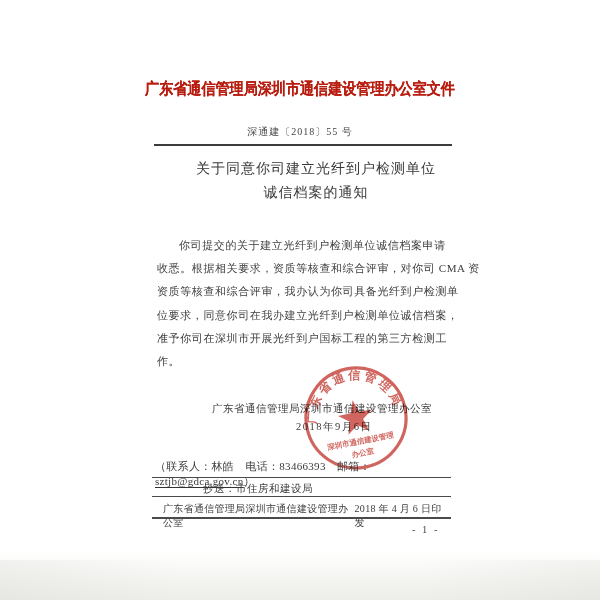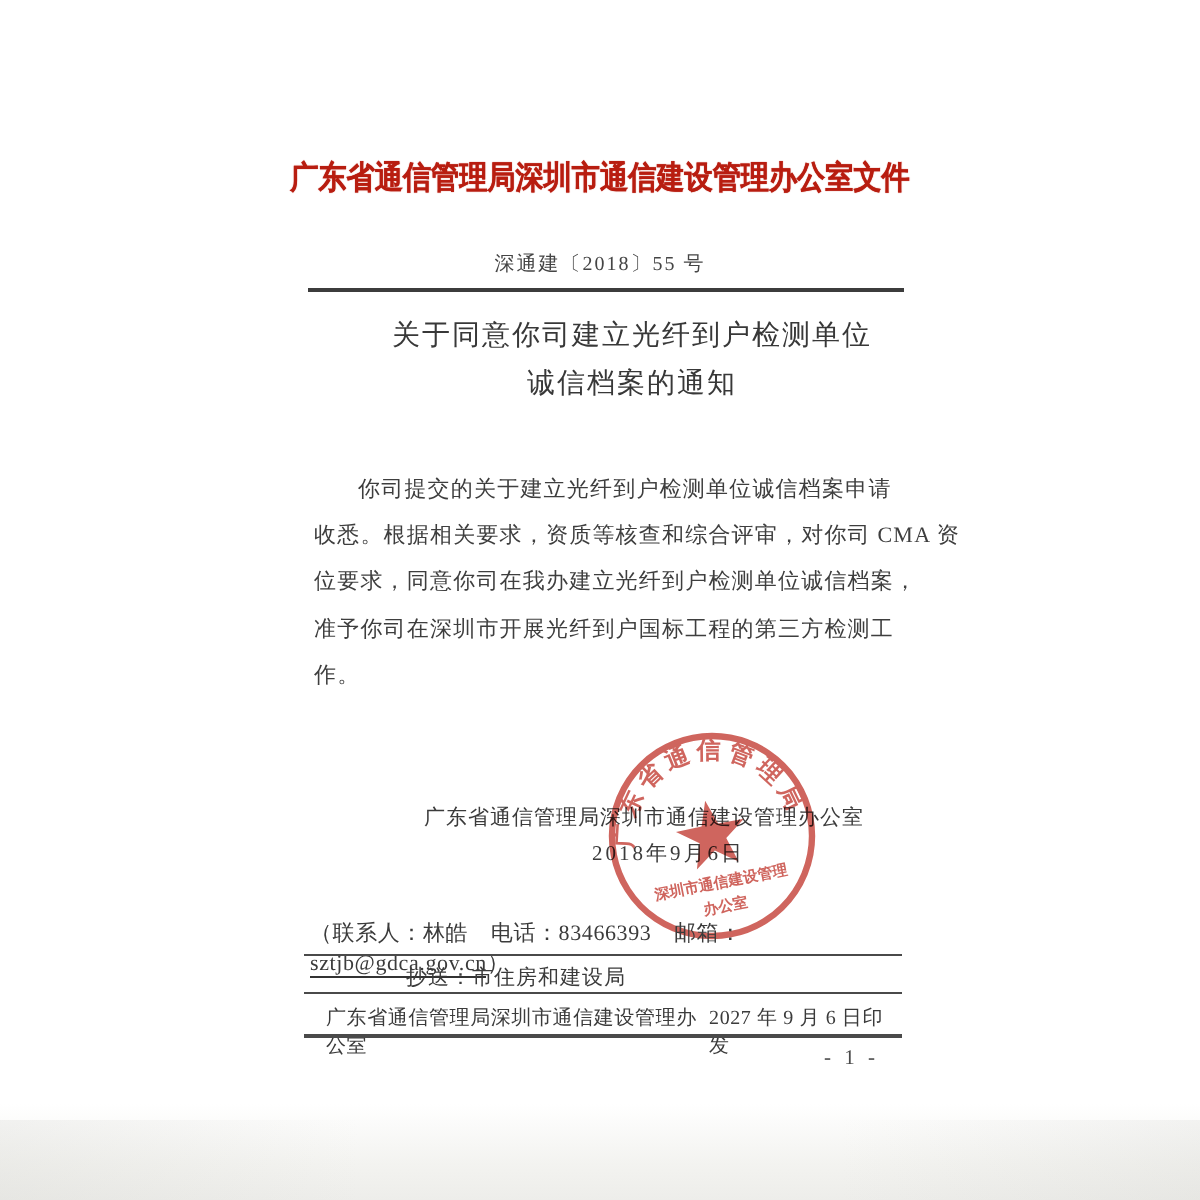--- a/index.html
+++ b/index.html
@@ -61,20 +61,21 @@
 
   <div class="doc-title">
     <div>关于同意你司建立光纤到户检测单位</div>
     <div>诚信档案的通知</div>
   </div>
 
 
   <div class="body-text">
     <div class="line indent">你司提交的关于建立光纤到户检测单位诚信档案申请</div>
     <div class="line">收悉。根据相关要求，资质等核查和综合评审，对你司 CMA 资</div>
+    <div class="line">资质等核查和综合评审，我办认为你司具备光纤到户检测单</div>
     <div class="line">位要求，同意你司在我办建立光纤到户检测单位诚信档案，</div>
     <div class="line">准予你司在深圳市开展光纤到户国标工程的第三方检测工</div>
     <div class="line">作。</div>
   </div>
 
   <div class="sig-org">广东省通信管理局深圳市通信建设管理办公室</div>
   <div class="sig-date">2018年9月6日</div>
 
   <svg class="seal" viewBox="0 0 108 108">
     <defs>
@@ -90,19 +91,19 @@
   </svg>
 
   <div class="contact"><span>（联系人：林皓　电话：83466393　邮箱：</span><span class="email">sztjb@gdca.gov.cn</span><span>）</span></div>
 
   <div class="f-rule r1"></div>
   <div class="cc-row">抄送：市住房和建设局</div>
   <div class="f-rule r2"></div>
 
   <div class="issuer-row">
     <span>广东省通信管理局深圳市通信建设管理办公室</span>
-    <span>2027 年 9 月 6 日印发</span>
+    <span>2018 年 4 月 6 日印发</span>
   </div>
   <div class="f-rule r3"></div>
 
   <div class="page-number">- 1 -</div>
 
 </div>
 
 </body></html>

